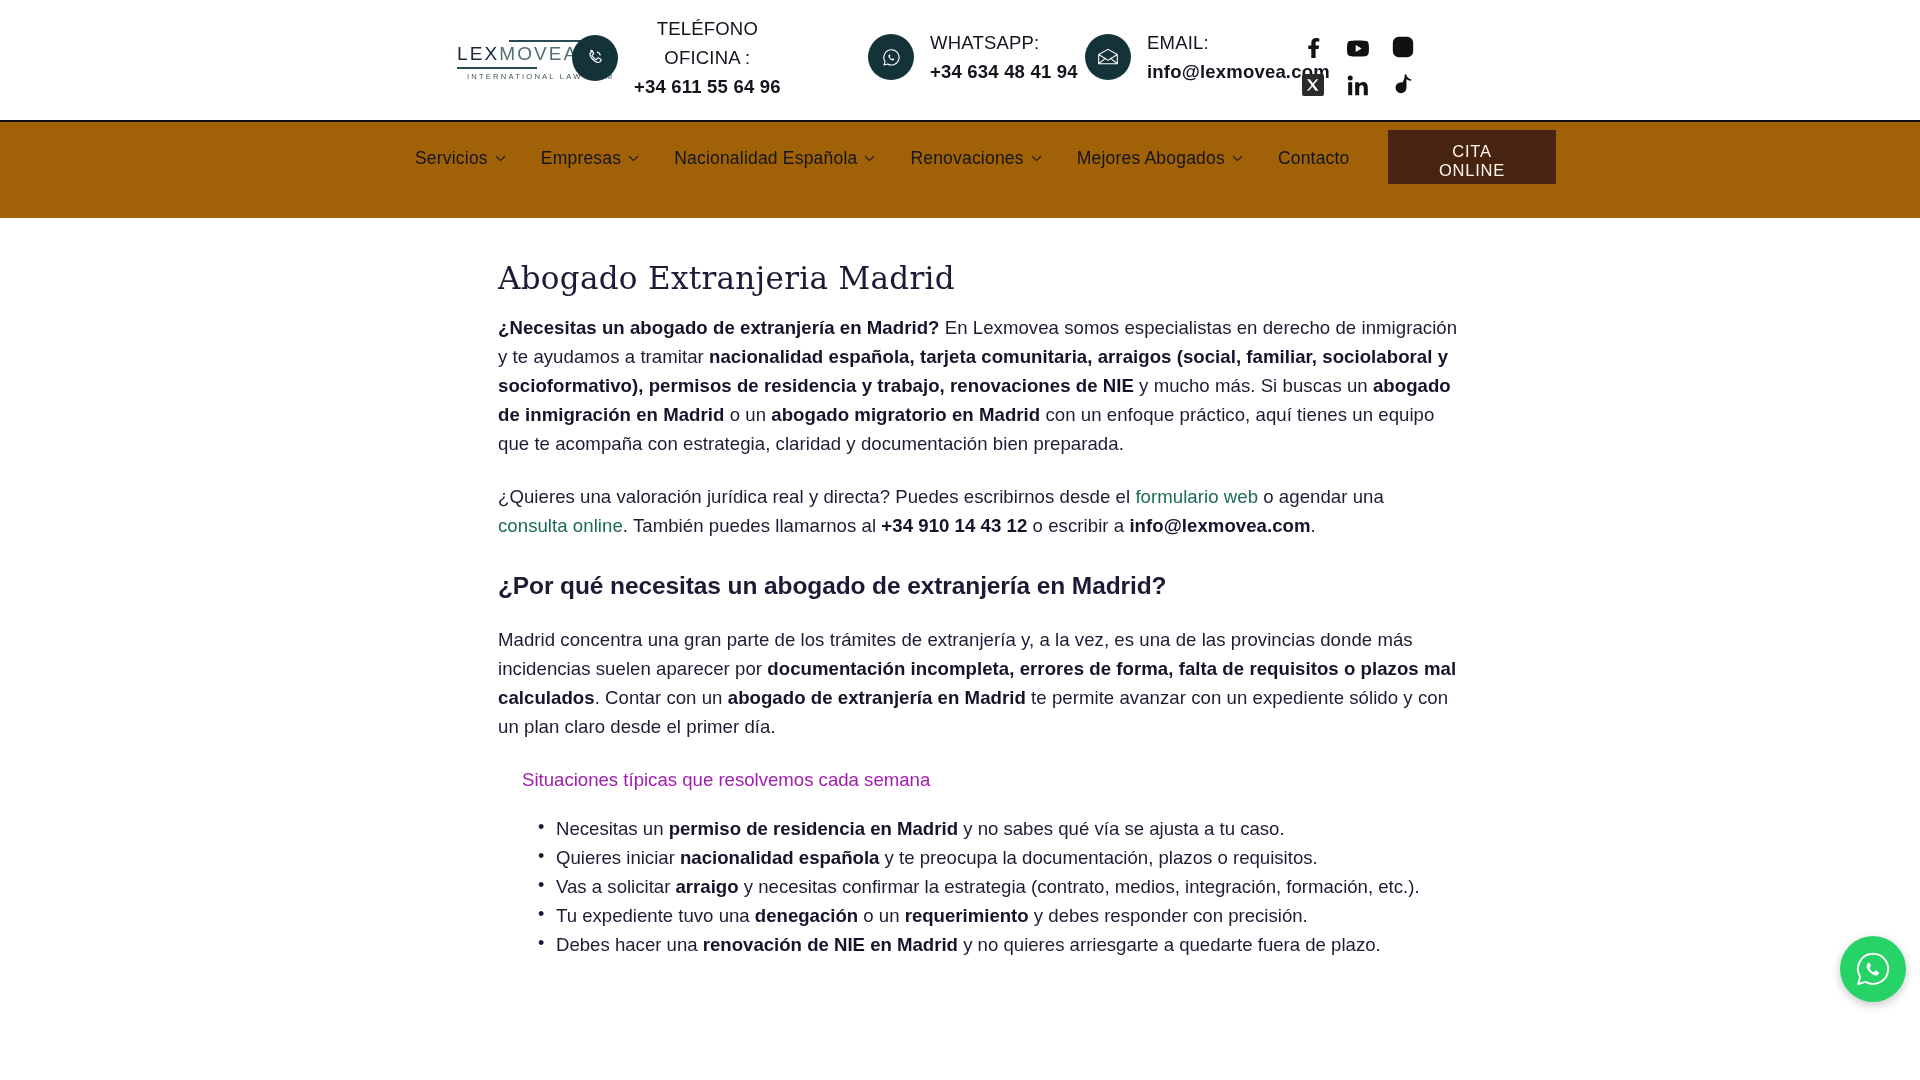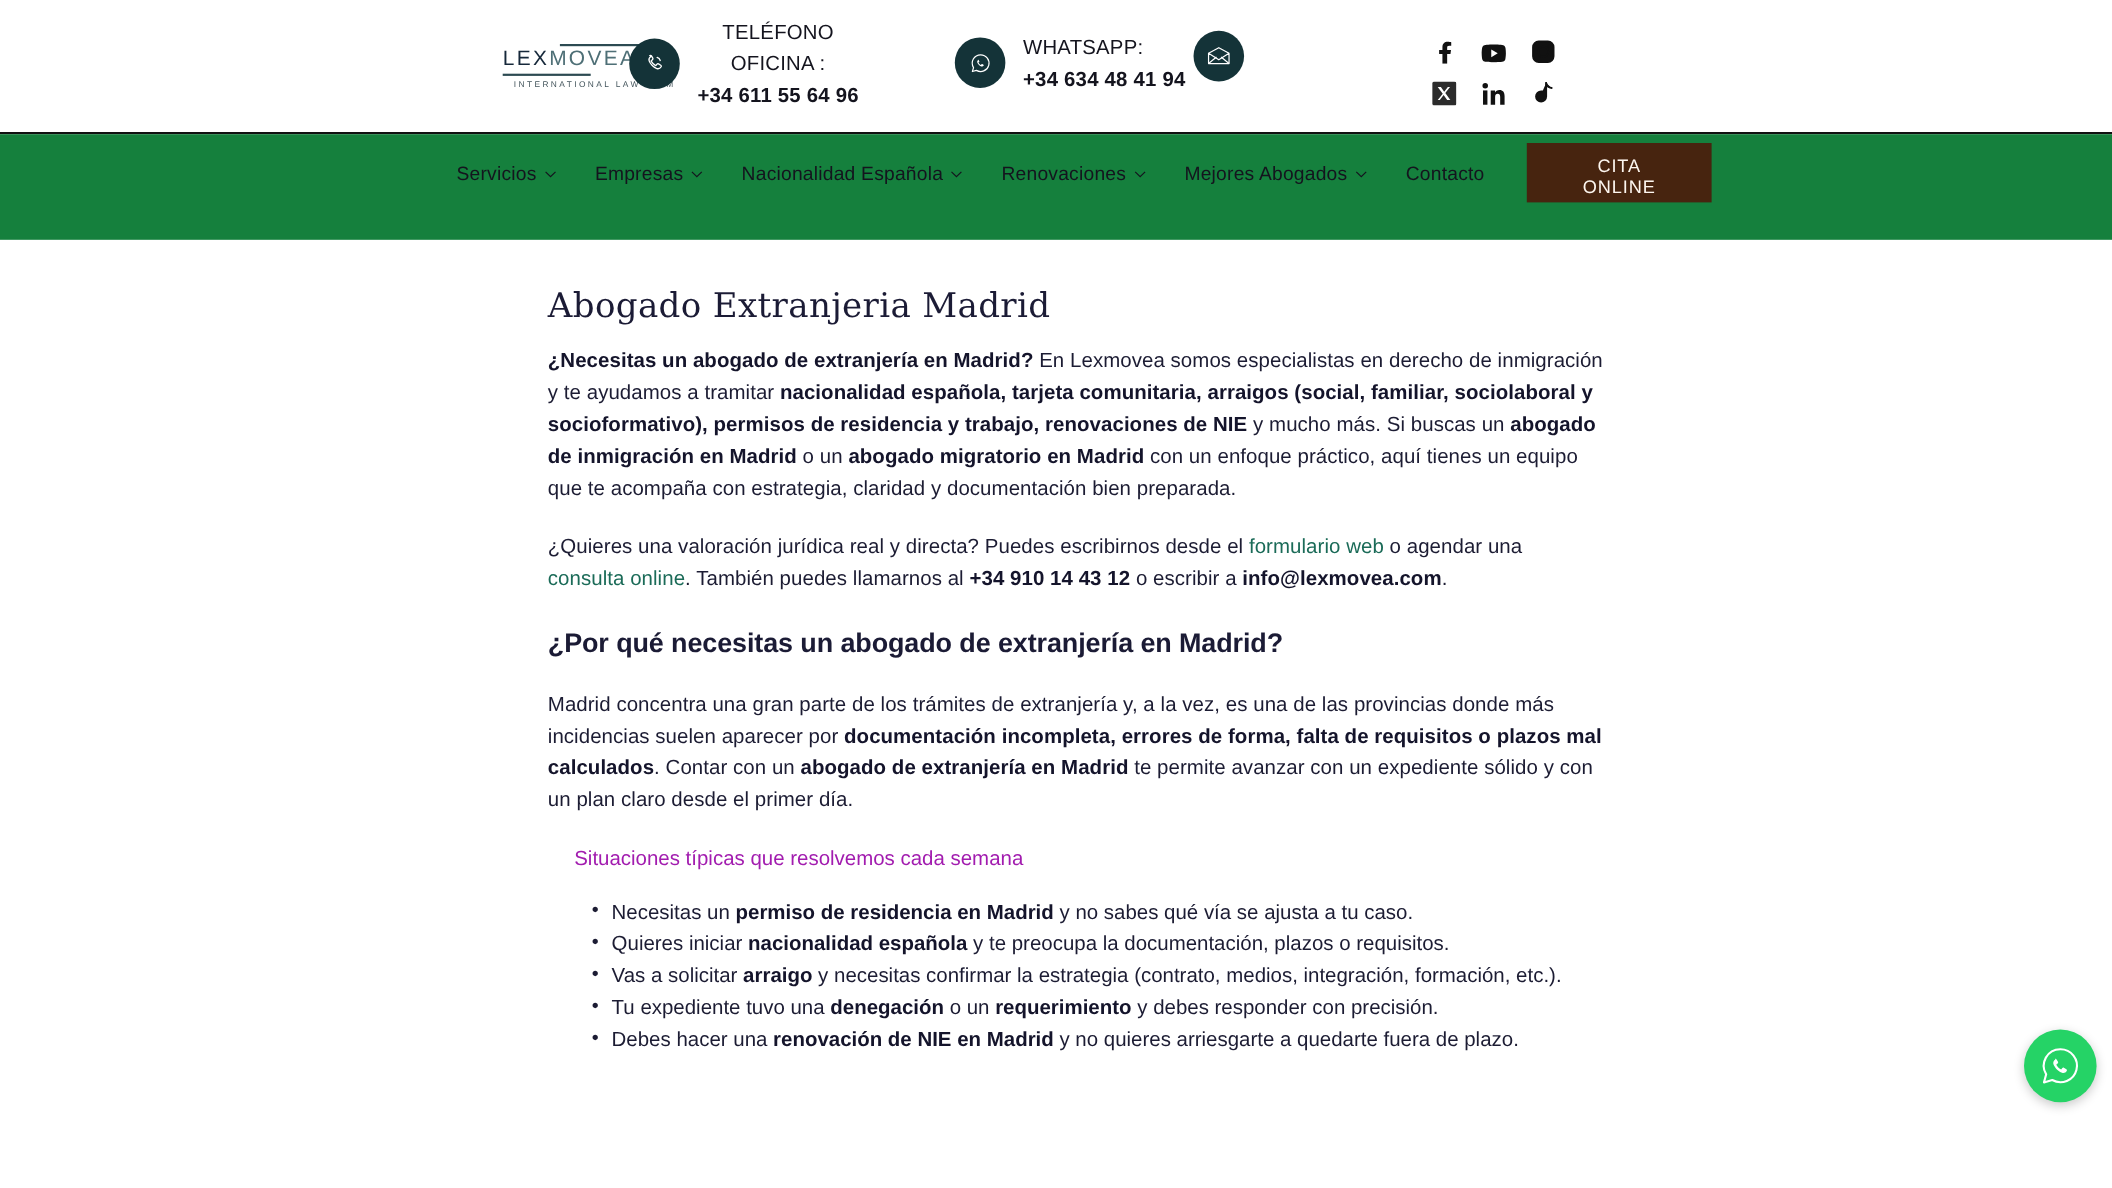--- a/index.html
+++ b/index.html
@@ -127,21 +127,21 @@
   .s-ig  { left: 90px; top: 12px; }
   .s-x   { left: 0px;  top: 50px; }
   .s-li  { left: 45px; top: 50px; }
   .s-tt  { left: 90px; top: 50px; }
 
   
   .navbar {
     position: relative;
     width: 1920px;
     height: 96px;
-    background: #15803d;
+    background: #a16207;
   }
   .nav-wrap {
     position: absolute;
     left: 415px;
     top: 26px;
     display: flex;
     align-items: center;
     gap: 35px;
   }
   .nav-item {
@@ -311,20 +311,24 @@
     </span>
   </div>
 
   <div class="contact c-mail">
     <span class="circle-icon">
       <svg width="22" height="18" viewBox="0 0 26 20" fill="none" stroke="#ffffff" stroke-width="1.3" stroke-linejoin="round">
         <path d="M2 18h22V7L13 14 2 7z"></path>
         <path d="M2 18 10.5 11M24 18 15.5 11"></path>
         <path d="M2 7 13 1l11 6"></path>
       </svg>
+    </span>
+    <span class="c-text mail">
+      <span class="lbl">EMAIL:</span>
+      <span class="val">info@lexmovea.com</span>
     </span>
   </div>
 
   <div class="socials">
     <a class="soc s-fb" href="#">
       <svg width="13" height="22" viewBox="0 0 13 22">
           <path d="M8.6 22v-9h3l.5-3.5h-3.5V7.3c0-1 .3-1.7 1.8-1.7h1.9V2.4C11.6 2.3 10.4 2 9 2 6.2 2 4.3 3.7 4.3 6.9V9.5H1.3V13h3v9z"></path>
         </svg>
     </a>
     <a class="soc s-yt" href="#">

